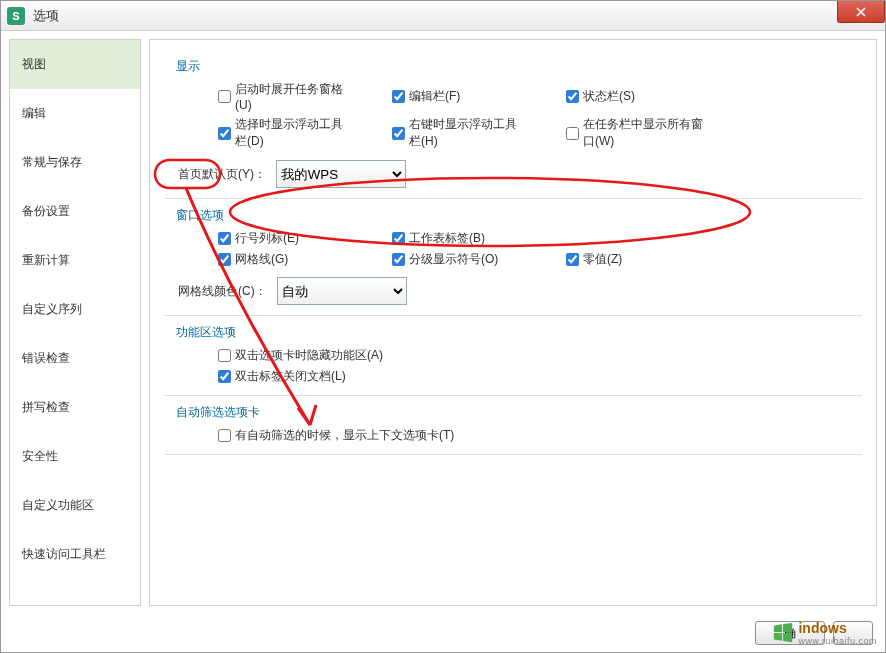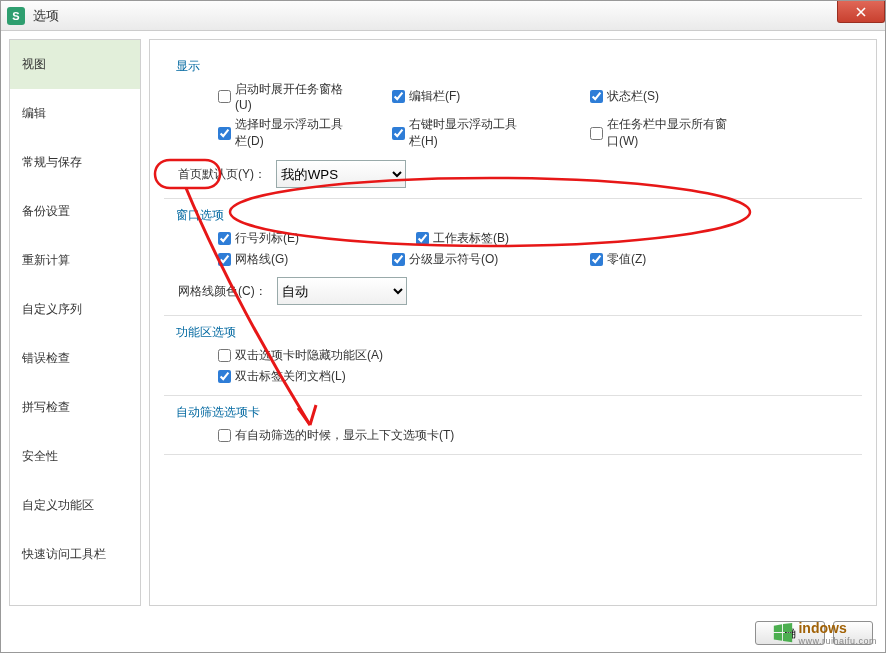--- a/index.html
+++ b/index.html
@@ -16,21 +16,21 @@
     .sidebar-item.active { background: #e2efda; }
     .content { flex: 1; border: 1px solid #d0d0d0; padding: 10px 14px; position: relative; overflow: hidden; }
     .section-title { font-size: 12px; color: #0369a1; margin: 8px 0 6px 12px; }
     .section-body { padding-left: 14px; padding-bottom: 6px; border-bottom: 1px solid #e0e0e0; margin-bottom: 4px; }
     .section-body:last-child { border-bottom: none; }
     .row { display: flex; align-items: center; margin: 4px 0; }
     .chk { display: flex; align-items: center; margin-right: 4px; padding-left: 40px; }
     .chk input { margin-right: 4px; vertical-align: middle; accent-color: #2e7dd7; }
     .colA { width: 170px; }
     .colB { width: 170px; }
-    .colC { width: 180px; margin-left: 24px; }
+    .colC { width: 180px; }
     .label-inline { margin-right: 10px; }
     select.combo { height: 28px; width: 130px; border: 1px solid #9aa; background: linear-gradient(#fff,#f0f0f0); }
     .select-small { width: 100px; }
     .footer { position: absolute; bottom: 0; left: 0; right: 0; height: 38px; display: flex; align-items: center; justify-content: flex-end; padding: 0 12px; gap: 8px; }
     .btn { width: 70px; height: 24px; border: 1px solid #8f8f8f; background: linear-gradient(#fefefe, #e6e6e6); border-radius: 3px; cursor: pointer; font-size: 12px; }
     .watermark { position: absolute; bottom: 6px; right: 8px; display: flex; align-items: center; gap: 4px; }
     .watermark-logo { width: 22px; height: 22px; }
     .watermark-text1 { font-size: 14px; font-weight: 700; color: #a16207; }
     .watermark-text2 { font-size: 9px; color: #888; letter-spacing: 0.5px; }
     .annotation { position: absolute; pointer-events: none; }

